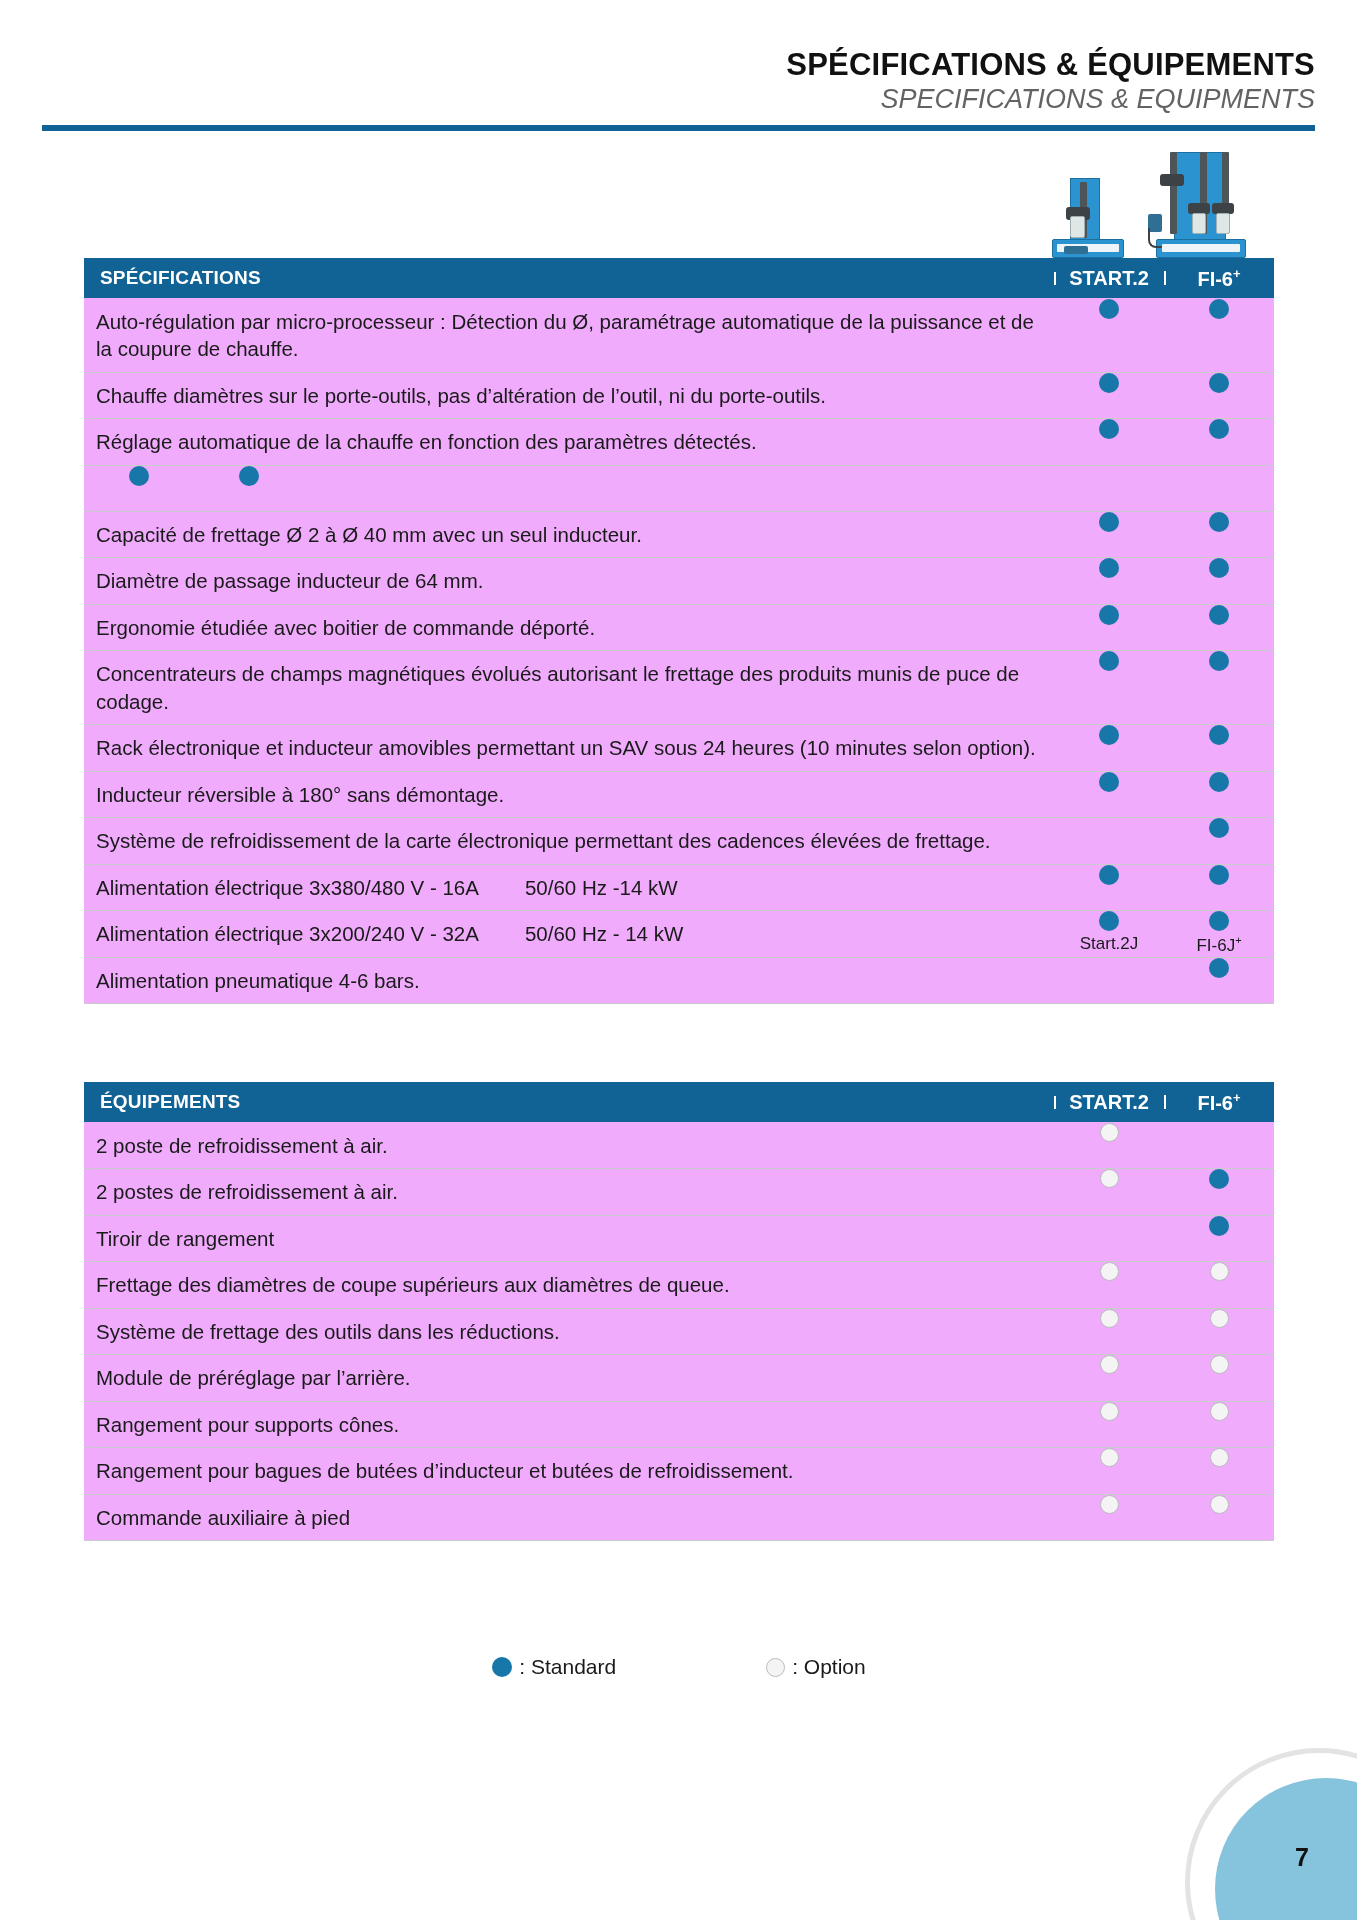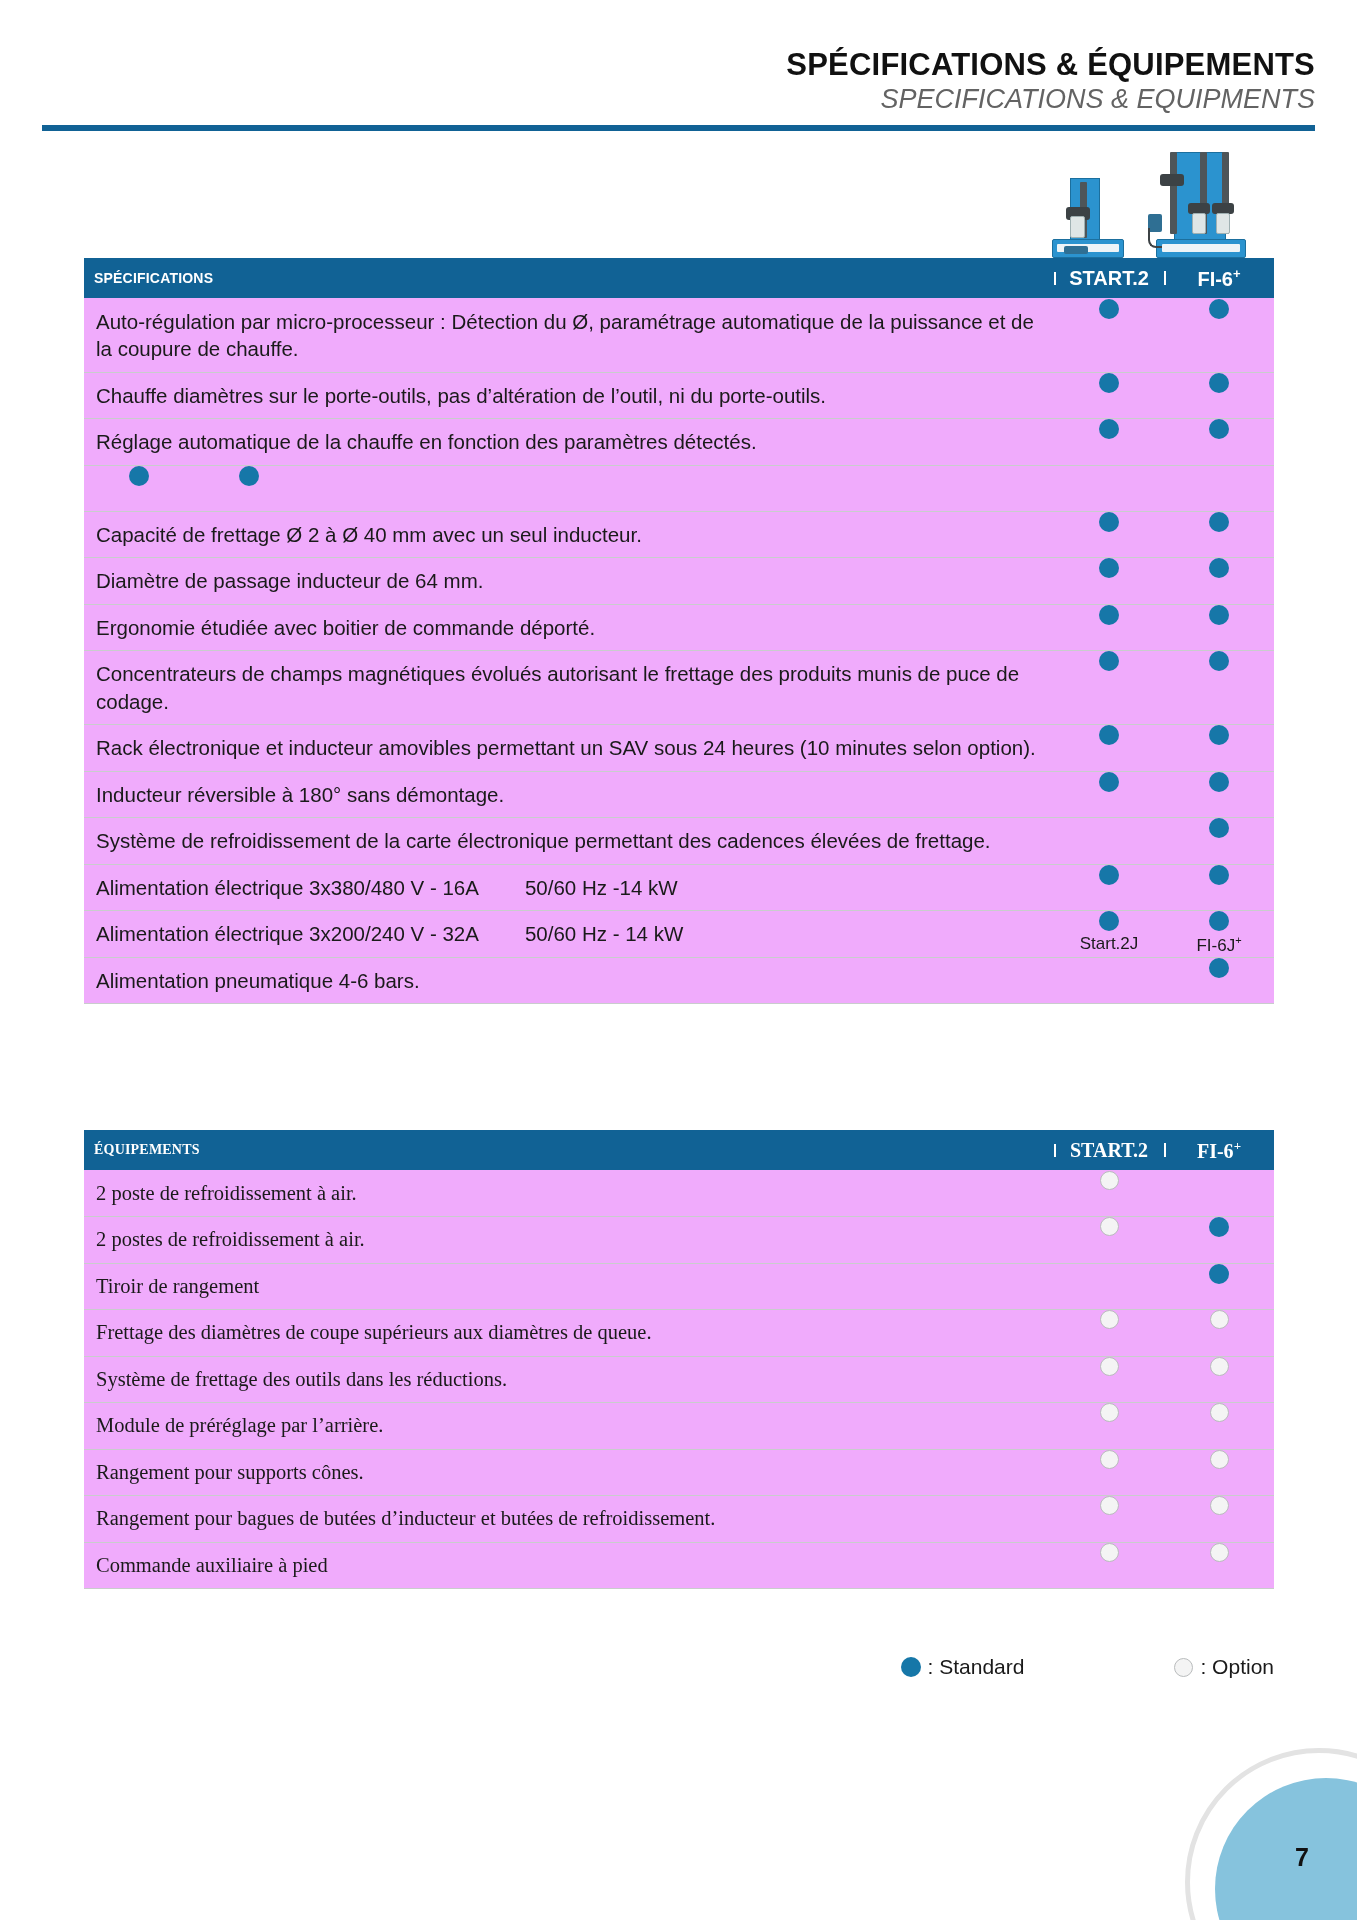--- a/index.html
+++ b/index.html
@@ -81,33 +81,33 @@
   .m-panel{ position:absolute; background:#2f6f93; border-radius:2px;}
   .m-cable{ position:absolute; border-left:2px solid #3c4245; border-bottom:2px solid #3c4245; border-bottom-left-radius:8px;}
 
   
   .table {
     position: absolute;
     left: 84px;
     width: 1190px;
   }
   .tbl-specs { top: 258px; }
-  .tbl-equip { top: 1130px; font-family: Liberation Serif, serif; }
+  .tbl-equip { top: 1082px; }
 
   .thead {
     display: flex;
     background: #116295;
     color: #ffffff;
     height: 40px;
     align-items: center;
   }
   .thead .th-label {
     flex: 1;
-    padding-left: 10px;
-    font-size: 14px;
+    padding-left: 16px;
+    font-size: 19px;
     font-weight: bold;
     letter-spacing: 0.2px;
   }
   .thead .th-col {
     width: 110px;
     text-align: center;
     font-size: 20px;
     font-weight: bold;
     position: relative;
   }
@@ -174,21 +174,21 @@
   }
   .mark-note .sup { font-size: 11px; }
 
   
   .legend {
     position: absolute;
     top: 1655px;
     left: 84px;
     width: 1190px;
     display: flex;
-    justify-content: flex-end;
+    justify-content: center;
     font-size: 21px;
     color: #1a1a1a;
   }
   .legend-item {
     display: flex;
     align-items: center;
     gap: 7px;
   }
   .legend-gap { width: 150px; }
 

